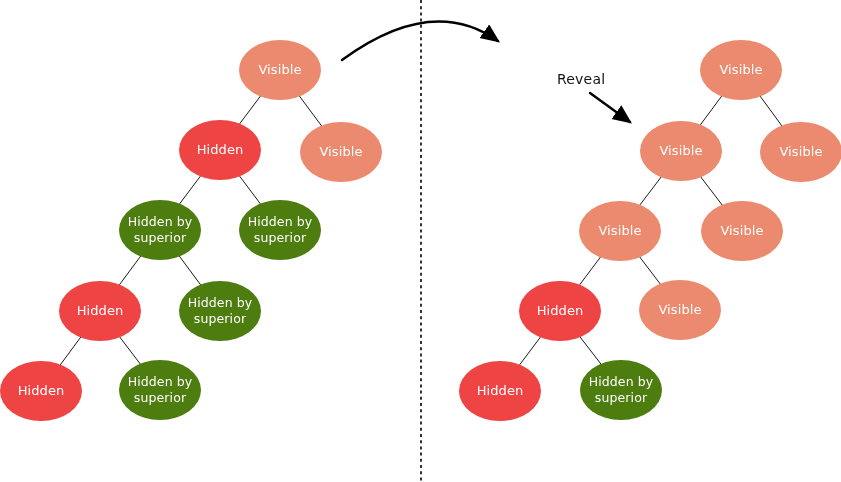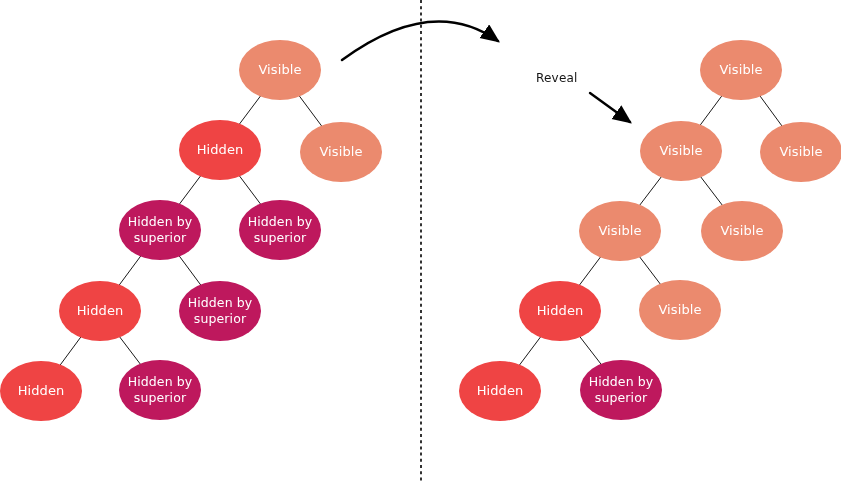--- a/index.html
+++ b/index.html
@@ -19,25 +19,25 @@
     text-align:center;
     color:#ffffff;
     font-size:13px;
     font-weight:500;
     line-height:1.3;
     transform:translate(-50%,-50%);
     letter-spacing:0.1px;
   }
   .node.visible-node{background:#EB8A6E;}
   .node.hidden-node{background:#ef4444;}
-  .node.hbs-node{background:#be185d;font-size:12.5px;padding:0 3px;box-sizing:border-box;}
+  .node.hbs-node{background:#4d7c0f;font-size:12.5px;padding:0 3px;box-sizing:border-box;}
   .reveal-label{
     position:absolute;
-    left:536px;top:71px;
-    font-size:12px;
+    left:557px;top:71px;
+    font-size:14px;
     font-weight:500;
     color:#141414;
     letter-spacing:0.2px;
   }
 </style>
 </head>
 <body>
 
 <div class="stage">
 

